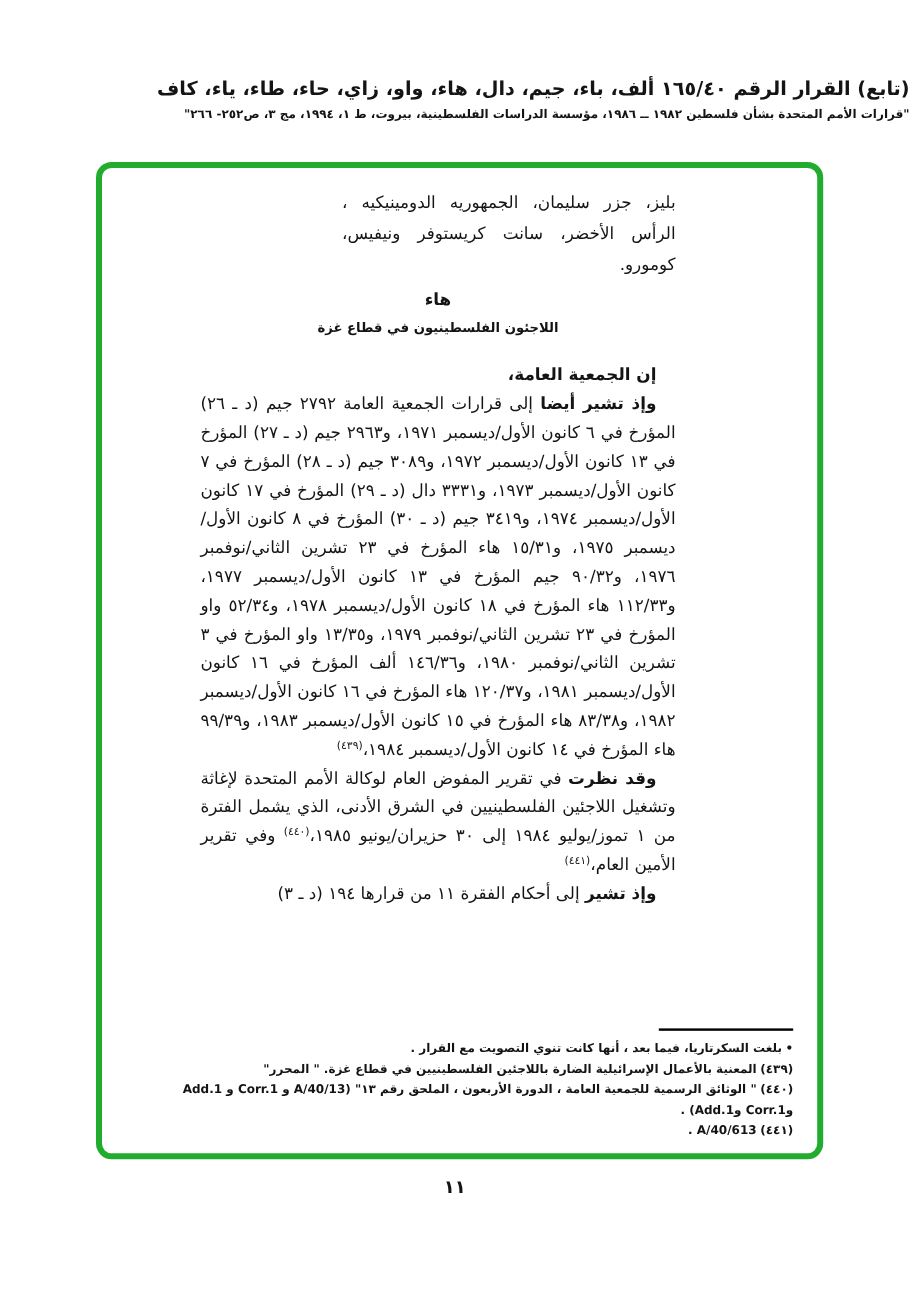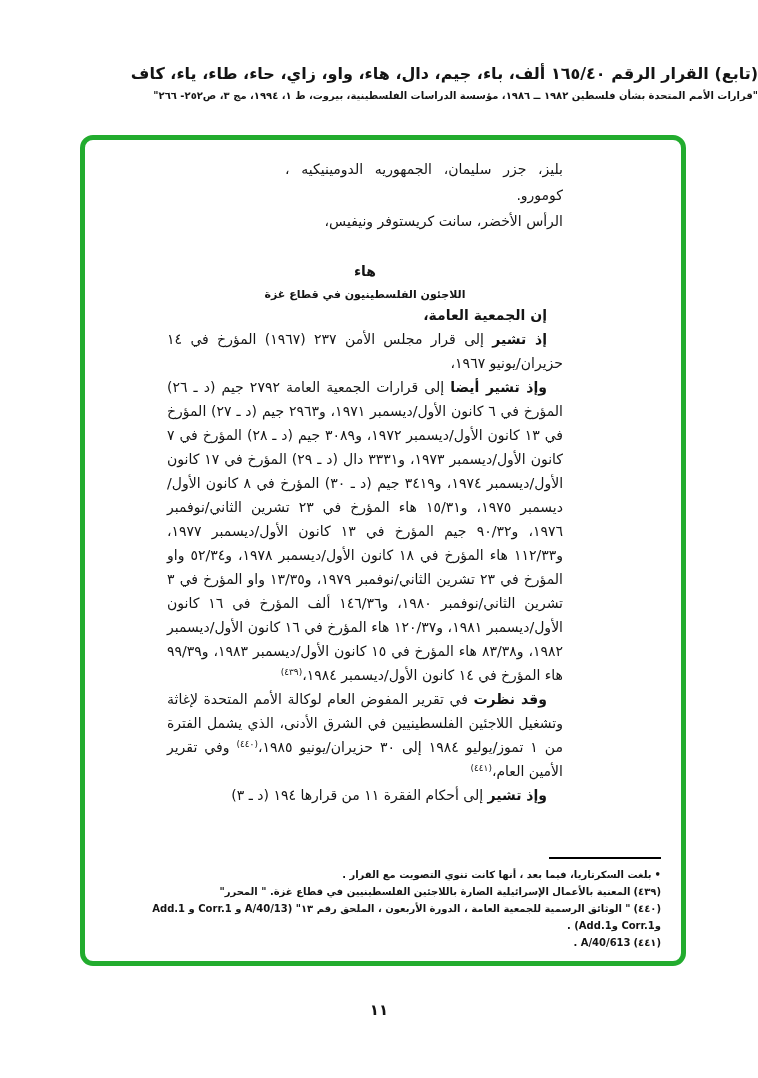--- a/index.html
+++ b/index.html
@@ -21,62 +21,61 @@
   }
   .box-inner{
     position:relative;height:100%;box-sizing:border-box;
     padding:16px 118px 0 50px;overflow:hidden;
   }
   
   .cont{margin-left:118px;font-size:14px;line-height:26px;}
   .cont .cl{text-align:justify;text-align-last:justify;}
   .cont .cl:last-child{text-align:right;text-align-last:right;}
   
-  .sec-letter{margin-top:29px;text-align:center;font-weight:bold;font-size:14px;}
+  .sec-letter{margin-top:8px;text-align:center;font-weight:bold;font-size:14px;}
   .sec-title{margin-top:9px;text-align:center;font-weight:bold;font-size:11px;}
   
-  .paras{margin-top:2px;font-size:14px;line-height:24px;text-align:justify;}
+  .paras{margin-top:21px;font-size:14px;line-height:24px;text-align:justify;}
   .paras p{margin:0;text-indent:16px;}
   .b{font-weight:bold;}
   .sup{font-size:9px;vertical-align:5px;line-height:0;}
   
   .fn-block{position:absolute;bottom:10px;right:20px;left:22px;direction:rtl;}
   .fn-sep{width:112px;border-top:2px solid #000;margin-bottom:7px;}
   .fn{font-size:10px;font-weight:bold;line-height:17px;}
   .fn .fn-marker{margin-left:3px;}
   
   .page-num{position:absolute;top:980px;left:0;right:0;text-align:center;
-    font-size:15px;font-weight:bold;letter-spacing:2px;margin-top:21px;}
+    font-size:15px;font-weight:bold;letter-spacing:2px;}
 </style>
 </head>
 <body>
 
 <div class="page">
 
   <div class="hdr">
     <div class="hdr-title">(تابع) القرار الرقم ١٦٥/٤٠ ألف، باء، جيم، دال، هاء، واو، زاي، حاء، طاء، ياء، كاف</div>
     <div class="hdr-src">"قرارات الأمم المتحدة بشأن فلسطين ١٩٨٢ ــ ١٩٨٦، مؤسسة الدراسات الفلسطينية، بيروت، ط ١، ١٩٩٤، مج ٣، ص٢٥٢- ٢٦٦"</div>
   </div>
 
   <div class="box">
     <div class="box-inner">
 
       <div class="cont" id="cont-block">
           <div class="cl">بليز، جزر سليمان، الجمهوريه الدومينيكيه ،</div>
+          <div class="cl">الرأس الأخضر، سانت كريستوفر ونيفيس،</div>
           <div class="cl">كومورو.</div>
-          <div class="cl">الرأس الأخضر، سانت كريستوفر ونيفيس،</div>
         </div>
 
       <div class="sec-letter">هاء</div>
 
       <div class="sec-title">اللاجئون الفلسطينيون في قطاع غزة</div>
 
       <div class="paras" id="paras">
           <p><span class="b">إن الجمعية العامة،</span></p>
-          <p><span class="b">إذ تشير</span><span> إلى قرار مجلس الأمن ٢٣٧ (١٩٦٧) المؤرخ في ١٤ حزيران/يونيو ١٩٦٧،</span></p>
           <p><span class="b">وإذ تشير أيضا</span><span> إلى قرارات الجمعية العامة ٢٧٩٢ جيم (د ـ ٢٦) المؤرخ في ٦ كانون الأول/ديسمبر ١٩٧١، و٢٩٦٣ جيم (د ـ ٢٧) المؤرخ في ١٣ كانون الأول/ديسمبر ١٩٧٢، و٣٠٨٩ جيم (د ـ ٢٨) المؤرخ في ٧ كانون الأول/ديسمبر ١٩٧٣، و٣٣٣١ دال (د ـ ٢٩) المؤرخ في ١٧ كانون الأول/ديسمبر ١٩٧٤، و٣٤١٩ جيم (د ـ ٣٠) المؤرخ في ٨ كانون الأول/ديسمبر ١٩٧٥، و١٥/٣١ هاء المؤرخ في ٢٣ تشرين الثاني/نوفمبر ١٩٧٦، و٩٠/٣٢ جيم المؤرخ في ١٣ كانون الأول/ديسمبر ١٩٧٧، و١١٢/٣٣ هاء المؤرخ في ١٨ كانون الأول/ديسمبر ١٩٧٨، و٥٢/٣٤ واو المؤرخ في ٢٣ تشرين الثاني/نوفمبر ١٩٧٩، و١٣/٣٥ واو المؤرخ في ٣ تشرين الثاني/نوفمبر ١٩٨٠، و١٤٦/٣٦ ألف المؤرخ في ١٦ كانون الأول/ديسمبر ١٩٨١، و١٢٠/٣٧ هاء المؤرخ في ١٦ كانون الأول/ديسمبر ١٩٨٢، و٨٣/٣٨ هاء المؤرخ في ١٥ كانون الأول/ديسمبر ١٩٨٣، و٩٩/٣٩ هاء المؤرخ في ١٤ كانون الأول/ديسمبر ١٩٨٤،</span><span class="sup">(٤٣٩)</span></p>
           <p><span class="b">وقد نظرت</span><span> في تقرير المفوض العام لوكالة الأمم المتحدة لإغاثة وتشغيل اللاجئين الفلسطينيين في الشرق الأدنى، الذي يشمل الفترة من ١ تموز/يوليو ١٩٨٤ إلى ٣٠ حزيران/يونيو ١٩٨٥،</span><span class="sup">(٤٤٠)</span><span> وفي تقرير الأمين العام،</span><span class="sup">(٤٤١)</span></p>
           <p><span class="b">وإذ تشير</span><span> إلى أحكام الفقرة ١١ من قرارها ١٩٤ (د ـ ٣)</span></p>
         </div>
 
       <div class="fn-block">
         <div class="fn-sep"></div>
         <div id="footnotes">
             <div class="fn"><span class="fn-marker">•</span><span>بلغت السكرتاريا، فيما بعد ، أنها كانت تنوي التصويت مع القرار .</span></div>
             <div class="fn"><span class="fn-marker">(٤٣٩)</span><span>المعنية بالأعمال الإسرائيلية الضارة باللاجئين الفلسطينيين في قطاع غزة. " المحرر"</span></div>

